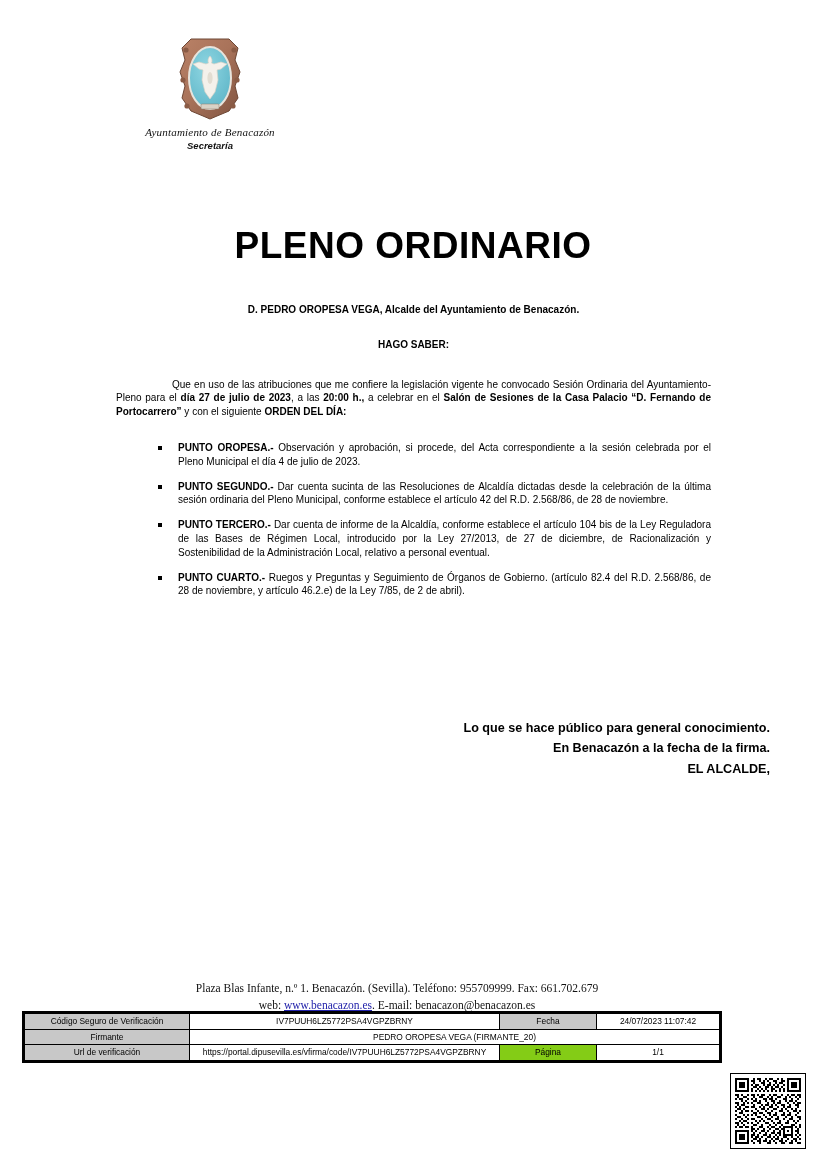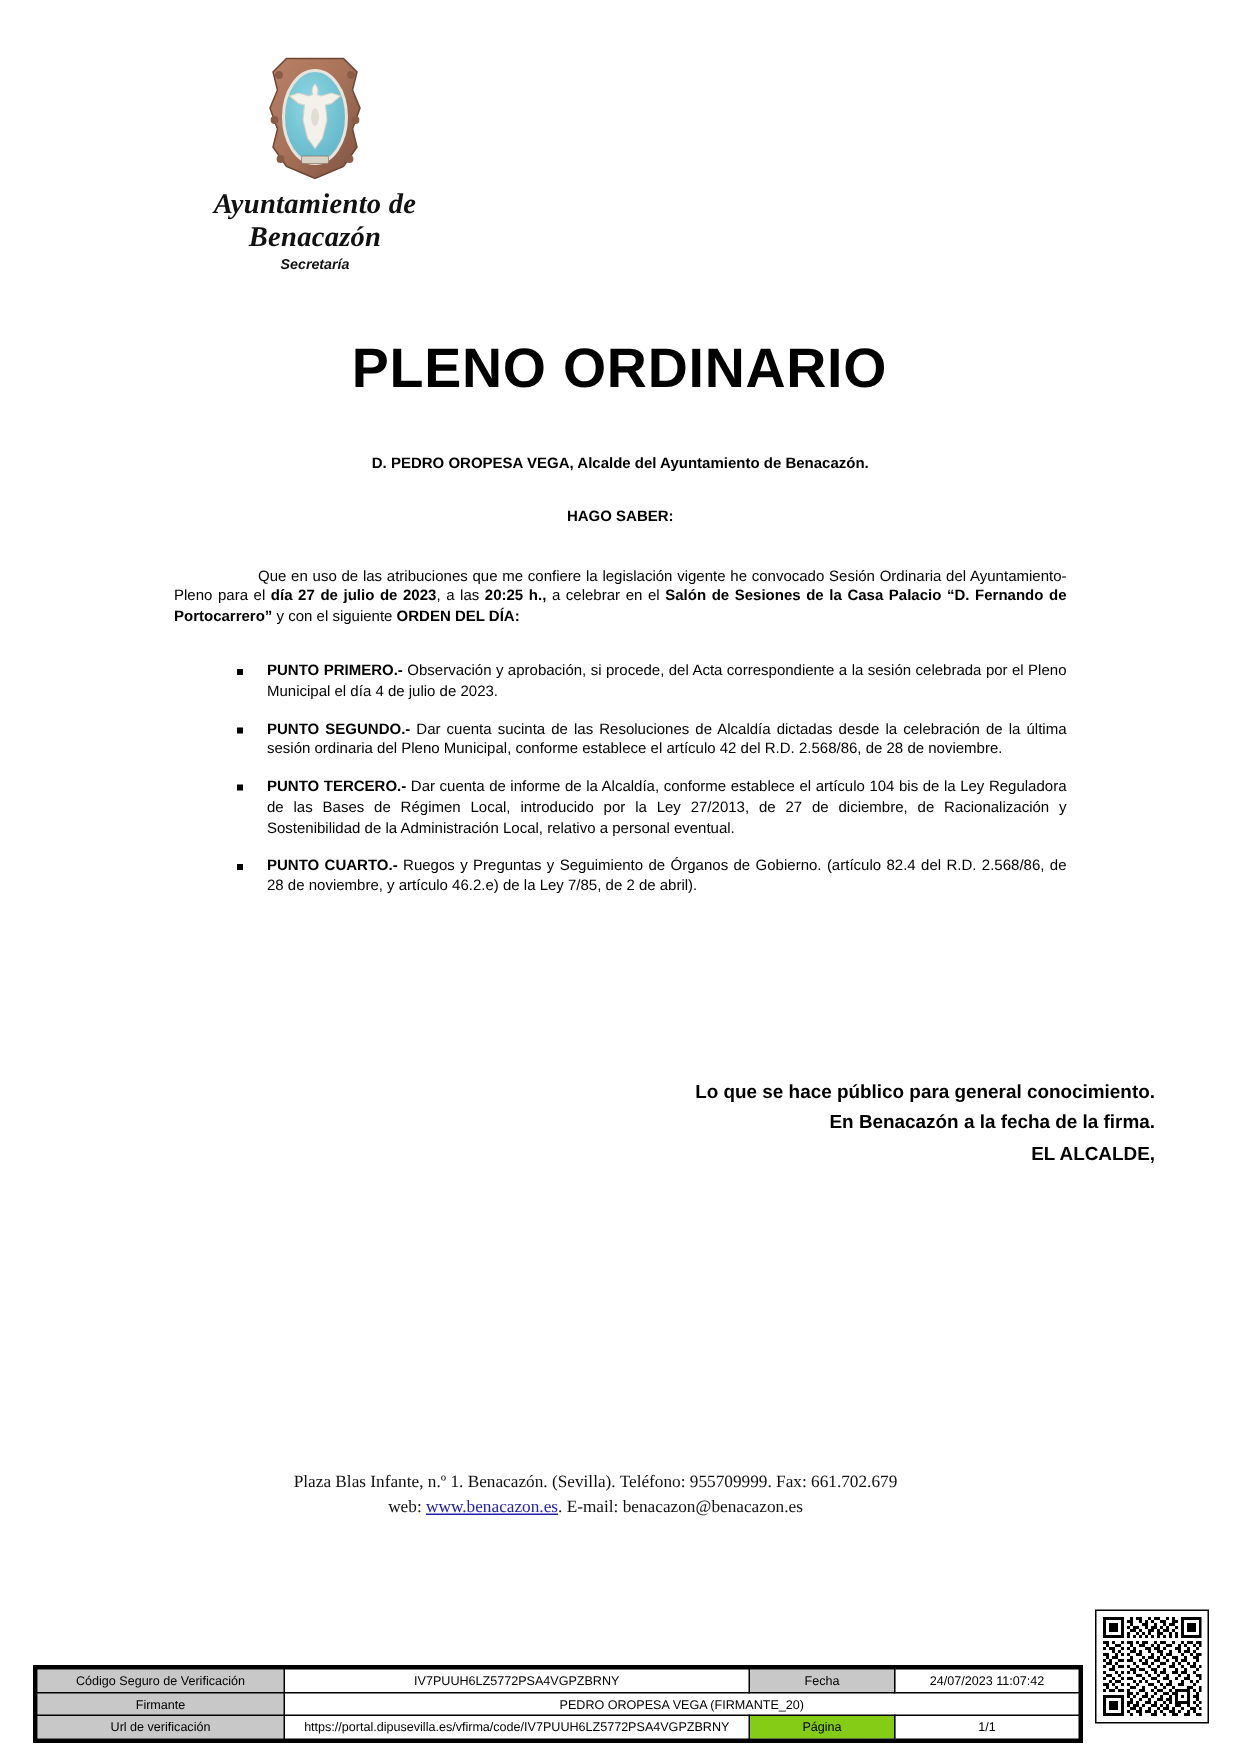--- a/index.html
+++ b/index.html
@@ -36,23 +36,23 @@
     position: relative;
   }
   .crest-frame {
     position: absolute;
     left: 0; top: 0;
     width: 66px;
     height: 86px;
   }
   .org-name {
     font-family: "Liberation Serif", serif;
-    font-weight: bold;
+    font-weight: normal;
     font-style: italic;
-    font-size: 19px;
+    font-size: 11px;
     letter-spacing: 0.2px;
     line-height: 1.15;
     color: #111;
   }
   .org-sub {
     font-family: "Liberation Sans", sans-serif;
     font-weight: bold;
     font-style: italic;
     font-size: 9.5px;
     line-height: 1.3;
@@ -144,21 +144,21 @@
   }
   .weblink {
     color: #2222aa;
     text-decoration: underline;
   }
 
   
   .verif-wrap {
     position: absolute;
     left: 22px;
-    top: 1110px;
+    top: 1011px;
     width: 700px;
     border: 2px solid #000;
     box-sizing: border-box;
   }
   table.verif {
     border-collapse: collapse;
     width: 100%;
     font-size: 8.4px;
     font-family: "Liberation Sans", sans-serif;
     table-layout: fixed;
@@ -239,25 +239,25 @@
   <div class="doc-title">PLENO ORDINARIO</div>
 
   <div class="body-block">
 
     <div class="centered-line line-alcalde">
       <span>D. PEDRO OROPESA VEGA</span><span style="font-weight:bold">, Alcalde del Ayuntamiento de Benacazón.</span>
     </div>
 
     <div class="centered-line line-hago">HAGO SABER:</div>
 
-    <p class="para"><span>Que en uso de las atribuciones que me confiere la legislación vigente he convocado Sesión Ordinaria del Ayuntamiento-Pleno para el </span><b>día 27 de julio de 2023</b><span>, a las </span><b>20:25 h.,</b><span> a celebrar en el </span><b>Salón de Sesiones de la Casa Palacio “D. Fernando de Portocarrero”</b><span> y con el siguiente </span><b>ORDEN DEL DÍA:</b></p>
+    <p class="para"><span>Que en uso de las atribuciones que me confiere la legislación vigente he convocado Sesión Ordinaria del Ayuntamiento-Pleno para el </span><b>día 27 de julio de 2023</b><span>, a las </span><b>20:00 h.,</b><span> a celebrar en el </span><b>Salón de Sesiones de la Casa Palacio “D. Fernando de Portocarrero”</b><span> y con el siguiente </span><b>ORDEN DEL DÍA:</b></p>
 
     <ul class="orden-list">
       <li class="orden-item">
-        <span class="orden-bullet"></span><b>PUNTO PRIMERO.-</b><span> Observación y aprobación, si procede, del Acta correspondiente a la sesión celebrada por el Pleno Municipal el día 4 de julio de 2023.</span>
+        <span class="orden-bullet"></span><b>PUNTO OROPESA.-</b><span> Observación y aprobación, si procede, del Acta correspondiente a la sesión celebrada por el Pleno Municipal el día 4 de julio de 2023.</span>
       </li>
       <li class="orden-item">
         <span class="orden-bullet"></span><b>PUNTO SEGUNDO.-</b><span> Dar cuenta sucinta de las Resoluciones de Alcaldía dictadas desde la celebración de la última sesión ordinaria del Pleno Municipal, conforme establece el artículo 42 del R.D. 2.568/86, de 28 de noviembre.</span>
       </li>
       <li class="orden-item">
         <span class="orden-bullet"></span><b>PUNTO TERCERO.-</b><span> Dar cuenta de informe de la Alcaldía, conforme establece el artículo 104 bis de la Ley Reguladora de las Bases de Régimen Local, introducido por la Ley 27/2013, de 27 de diciembre, de Racionalización y Sostenibilidad de la Administración Local, relativo a personal eventual.</span>
       </li>
       <li class="orden-item">
         <span class="orden-bullet"></span><b>PUNTO CUARTO.-</b><span> Ruegos y Preguntas y Seguimiento de Órganos de Gobierno. (artículo 82.4 del R.D. 2.568/86, de 28 de noviembre, y artículo 46.2.e) de la Ley 7/85, de 2 de abril).</span>
       </li>

